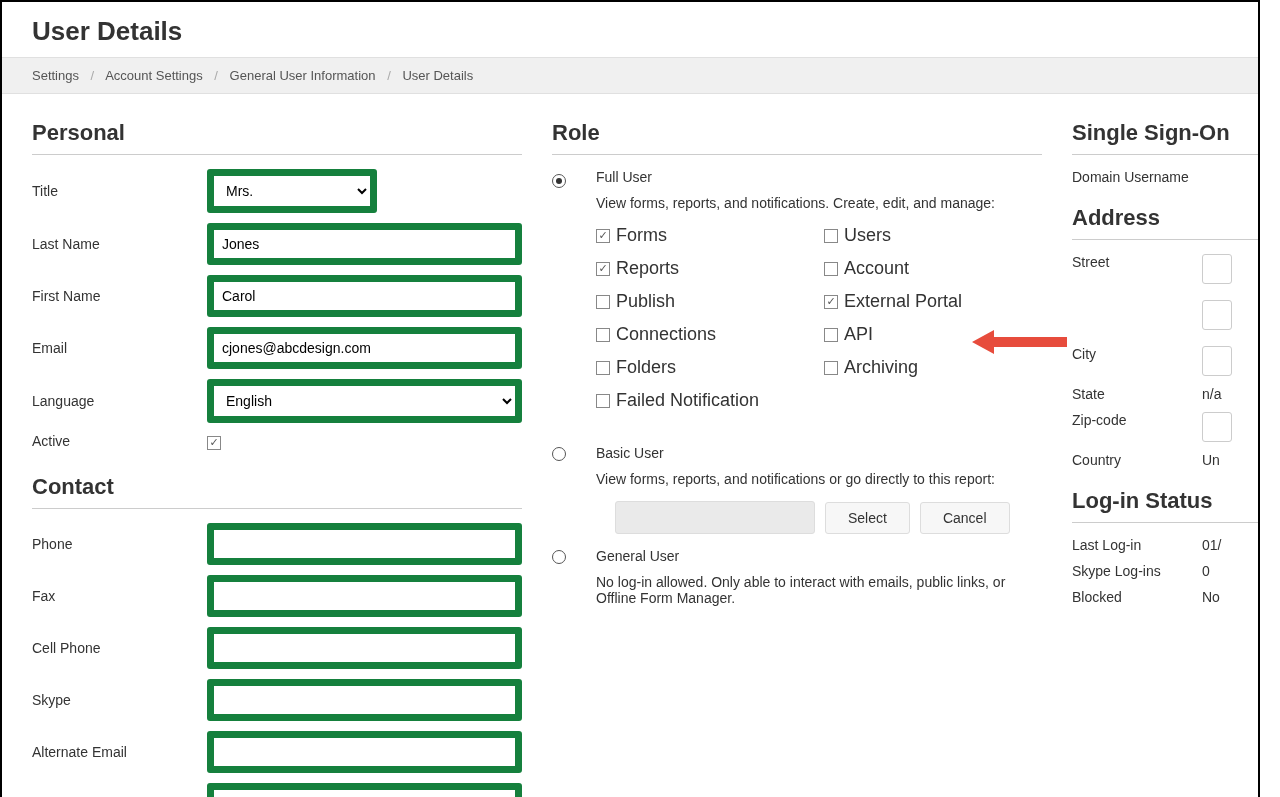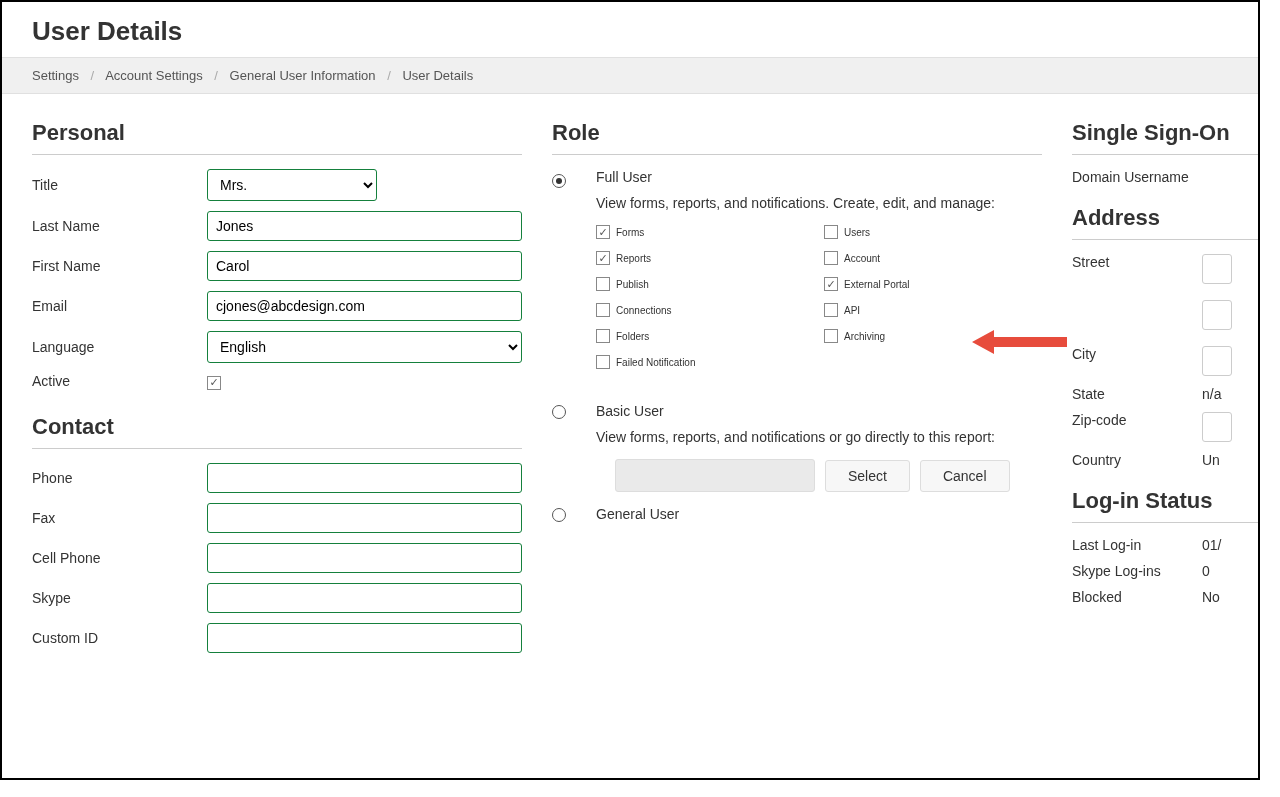--- a/index.html
+++ b/index.html
@@ -11,35 +11,35 @@
 .breadcrumb-bar span { color: #555; }
 .breadcrumb-bar .sep { margin: 0 8px; color: #aaa; }
 .content { display: flex; padding: 20px 30px; gap: 30px; }
 .col-left { width: 490px; flex-shrink: 0; }
 .col-mid { width: 490px; flex-shrink: 0; }
 .col-right { width: 220px; flex-shrink: 0; }
 .section-title { font-size: 22px; font-weight: bold; color: #333; border-bottom: 1px solid #ccc; padding-bottom: 8px; margin-bottom: 14px; margin-top: 6px; }
 .form-row { display: flex; align-items: center; margin-bottom: 10px; }
 .form-label { width: 175px; font-size: 14px; color: #333; }
 .form-field { flex: 1; }
-input[type="text"], select { width: 100%; padding: 6px 8px; border: 1px solid #15803d; border-radius: 3px; font-size: 14px; background: #fff; }
+input[type="text"], select { width: 100%; padding: 6px 8px; border: 7px solid #15803d; border-radius: 3px; font-size: 14px; background: #fff; }
 select { appearance: menulist; }
 .select-narrow { width: 170px; }
 .checkbox { width: 14px; height: 14px; border: 1px solid #888; display: inline-flex; align-items: center; justify-content: center; background: #fff; font-size: 11px; color: #555; }
 .checkbox.checked::before { content: "✓"; }
 .radio { width: 14px; height: 14px; border: 1px solid #555; border-radius: 50%; display: inline-flex; align-items: center; justify-content: center; }
 .radio.selected::before { content: ""; width: 6px; height: 6px; background: #333; border-radius: 50%; }
 .role-option { display: flex; gap: 28px; margin-bottom: 14px; align-items: flex-start; }
 .role-radio-col { width: 16px; padding-top: 2px; }
 .role-body { flex: 1; }
 .role-name { font-size: 14px; margin-bottom: 10px; }
 .role-desc { font-size: 14px; color: #333; margin-bottom: 14px; }
 .perm-grid { display: flex; gap: 10px; margin-bottom: 8px; }
 .perm-col { flex: 1; }
-.perm-item { display: flex; align-items: center; gap: 6px; margin-bottom: 12px; font-size: 10px; }
+.perm-item { display: flex; align-items: center; gap: 6px; margin-bottom: 12px; font-size: 18px; }
 .btn-row { display: flex; gap: 10px; align-items: center; margin-left: 19px; }
 .btn-placeholder { width: 200px; height: 33px; background: #eaeaea; border: 1px solid #ddd; border-radius: 3px; }
 .btn { padding: 7px 22px; background: #f7f7f7; border: 1px solid #ddd; border-radius: 3px; font-size: 14px; color: #333; cursor: pointer; }
 .value-row { display: flex; margin-bottom: 10px; font-size: 14px; }
 .value-label { width: 130px; }
 .value-val { flex: 1; }
 .arrow { position: absolute; left: 970px; top: 325px; pointer-events: none; }
 .input-stub { border: 1px solid #ccc; border-radius: 3px; height: 30px; width: 30px; background: #fff; }
 </style>
 </head>
@@ -115,20 +115,24 @@
       </div>
       <div class="form-row">
         <div class="form-label">Cell Phone</div>
         <div class="form-field"><input type="text" style=""></div>
       </div>
       <div class="form-row">
         <div class="form-label">Skype</div>
         <div class="form-field"><input type="text" style=""></div>
       </div>
       <div class="form-row">
+        <div class="form-label">Alternate Email</div>
+        <div class="form-field"><input type="text" style=""></div>
+      </div>
+      <div class="form-row">
         <div class="form-label">Custom ID</div>
         <div class="form-field"><input type="text" style=""></div>
       </div>
     </div>
 
     <div class="col-mid">
       <div class="section-title">Role</div>
 
       <div class="role-option">
         <div class="role-radio-col"><span class="radio selected"></span></div>
@@ -198,20 +202,21 @@
             <button class="btn">Select</button>
             <button class="btn">Cancel</button>
           </div>
         </div>
       </div>
 
       <div class="role-option">
         <div class="role-radio-col"><span class="radio"></span></div>
         <div class="role-body">
           <div class="role-name">General User</div>
+          <div class="role-desc">No log-in allowed. Only able to interact with emails, public links, or Offline Form Manager.</div>
         </div>
       </div>
 
     </div>
 
     <div class="col-right">
       <div class="section-title">Single Sign-On</div>
       <div class="value-row">
         <div class="value-label">Domain Username</div>
       </div>

